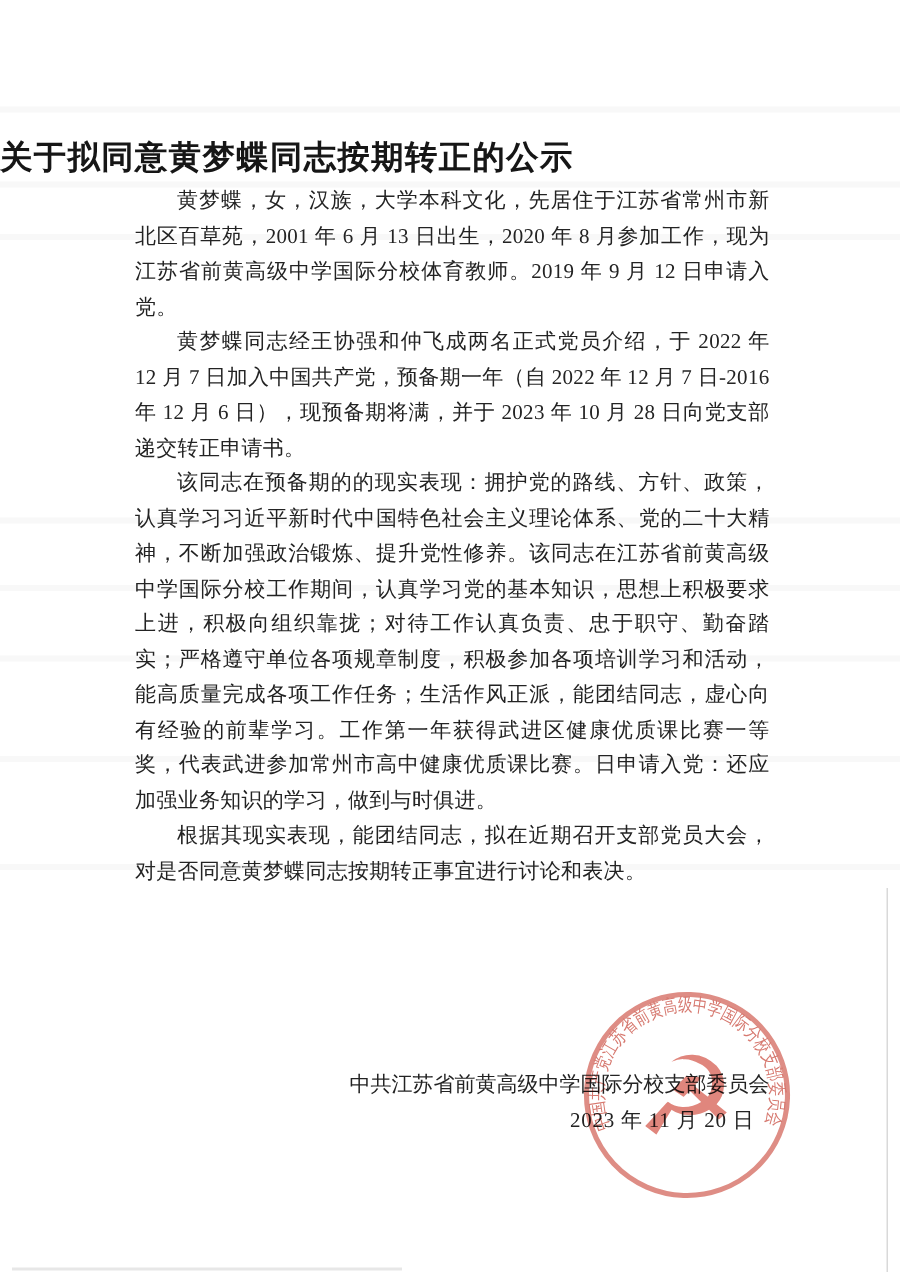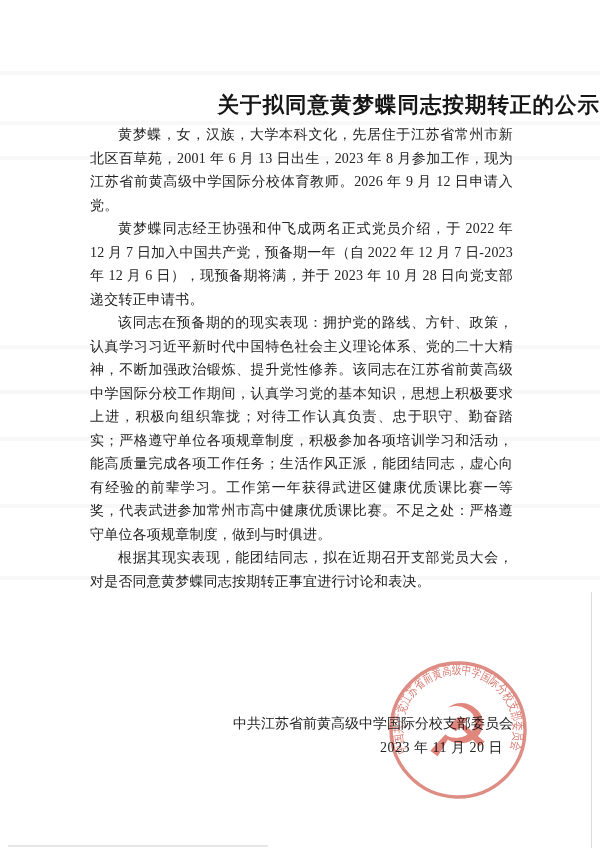--- a/index.html
+++ b/index.html
@@ -11,21 +11,21 @@
     font-family:"Liberation Serif","DejaVu Serif",serif;
     color:#232323;
   }
   
   .band{position:absolute;left:0;width:100%;height:4px;background:rgba(130,130,130,0.055);pointer-events:none;}
   .edge-line{position:absolute;top:592px;bottom:0;left:591px;width:1px;background:rgba(120,120,120,0.28);pointer-events:none;}
   .bottom-smudge{position:absolute;left:8px;bottom:1px;width:260px;height:2px;background:rgba(120,120,120,0.18);pointer-events:none;}
 
   .title{
     position:absolute;top:90px;left:0;right:0;
-    text-align:right;
+    text-align:left;
     font-size:21.5px;font-weight:bold;letter-spacing:1px;
     color:#161616;
     margin:0;
   }
   .body-text{
     position:absolute;top:123px;left:90px;width:423px;
     font-size:14px;line-height:23.5px;letter-spacing:0.2px;
     text-align:justify;text-justify:inter-ideograph;
   }
   .body-text p{margin:0;text-indent:2em;}
@@ -59,23 +59,23 @@
   <div class="band" style="top:390px"></div>
   <div class="band" style="top:437px"></div>
   <div class="band" style="top:504px"></div>
   <div class="band" style="top:576px"></div>
   <div class="edge-line"></div>
   <div class="bottom-smudge"></div>
 
   <h1 class="title">关于拟同意黄梦蝶同志按期转正的公示</h1>
 
   <div class="body-text">
-    <p>黄梦蝶，女，汉族，大学本科文化，先居住于江苏省常州市新北区百草苑，2001 年 6 月 13 日出生，2023 年 8 月参加工作，现为江苏省前黄高级中学国际分校体育教师。2026 年 9 月 12 日申请入党。</p>
-    <p>黄梦蝶同志经王协强和仲飞成两名正式党员介绍，于 2022 年 12 月 7 日加入中国共产党，预备期一年（自 2022 年 12 月 7 日-2023 年 12 月 6 日），现预备期将满，并于 2023 年 10 月 28 日向党支部递交转正申请书。</p>
-    <p>该同志在预备期的的现实表现：拥护党的路线、方针、政策，认真学习习近平新时代中国特色社会主义理论体系、党的二十大精神，不断加强政治锻炼、提升党性修养。该同志在江苏省前黄高级中学国际分校工作期间，认真学习党的基本知识，思想上积极要求上进，积极向组织靠拢；对待工作认真负责、忠于职守、勤奋踏实；严格遵守单位各项规章制度，积极参加各项培训学习和活动，能高质量完成各项工作任务；生活作风正派，能团结同志，虚心向有经验的前辈学习。工作第一年获得武进区健康优质课比赛一等奖，代表武进参加常州市高中健康优质课比赛。不足之处：严格遵守单位各项规章制度，做到与时俱进。</p>
+    <p>黄梦蝶，女，汉族，大学本科文化，先居住于江苏省常州市新北区百草苑，2001 年 6 月 13 日出生，2020 年 8 月参加工作，现为江苏省前黄高级中学国际分校体育教师。2019 年 9 月 12 日申请入党。</p>
+    <p>黄梦蝶同志经王协强和仲飞成两名正式党员介绍，于 2022 年 12 月 7 日加入中国共产党，预备期一年（自 2022 年 12 月 7 日-2016 年 12 月 6 日），现预备期将满，并于 2023 年 10 月 28 日向党支部递交转正申请书。</p>
+    <p>该同志在预备期的的现实表现：拥护党的路线、方针、政策，认真学习习近平新时代中国特色社会主义理论体系、党的二十大精神，不断加强政治锻炼、提升党性修养。该同志在江苏省前黄高级中学国际分校工作期间，认真学习党的基本知识，思想上积极要求上进，积极向组织靠拢；对待工作认真负责、忠于职守、勤奋踏实；严格遵守单位各项规章制度，积极参加各项培训学习和活动，能高质量完成各项工作任务；生活作风正派，能团结同志，虚心向有经验的前辈学习。工作第一年获得武进区健康优质课比赛一等奖，代表武进参加常州市高中健康优质课比赛。日申请入党：还应加强业务知识的学习，做到与时俱进。</p>
     <p>根据其现实表现，能团结同志，拟在近期召开支部党员大会，对是否同意黄梦蝶同志按期转正事宜进行讨论和表决。</p>
   </div>
 
   <div class="sign-block">
     <div>中共江苏省前黄高级中学国际分校支部委员会</div>
     <div class="date">2023 年 11 月 20 日</div>
   </div>
 
   <div class="seal">
     <svg viewBox="0 0 172 172" xmlns="http://www.w3.org/2000/svg">

